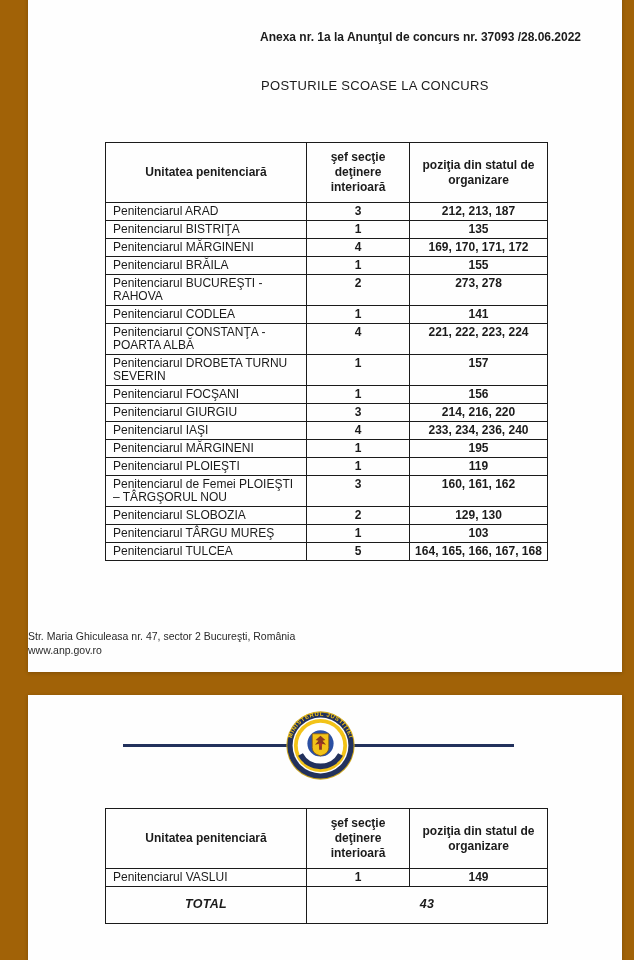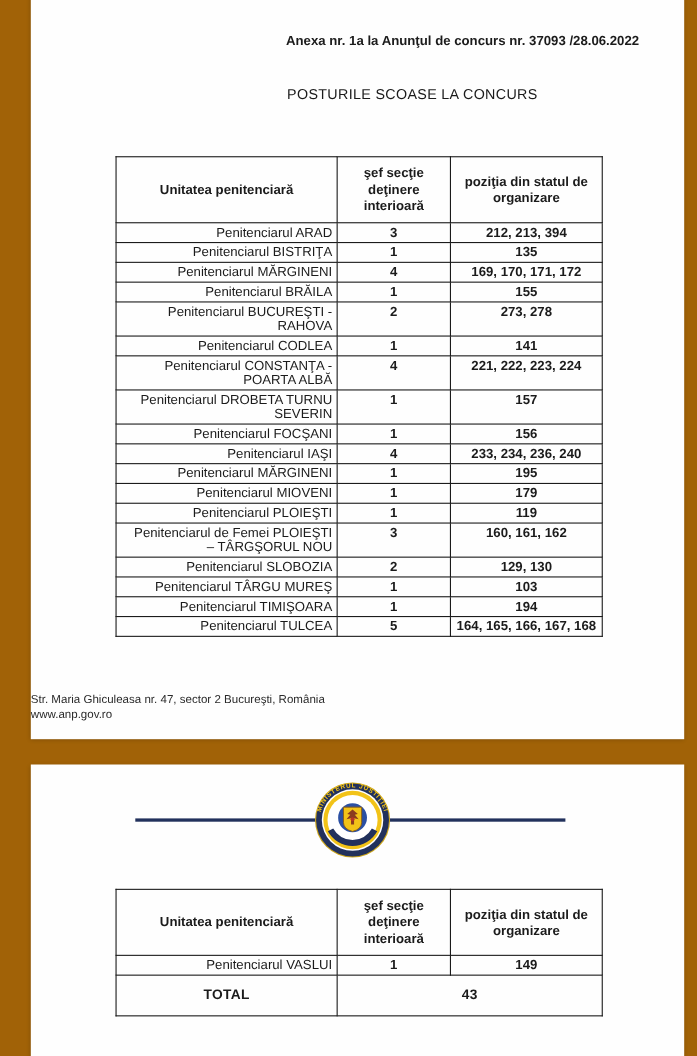--- a/index.html
+++ b/index.html
@@ -35,24 +35,24 @@
   .doc-table col.c2 { width:103px; }
   .doc-table col.c3 { width:138px; }
   .doc-table th, .doc-table td { border:1.5px solid #1b1b1b; }
   .doc-table thead th {
     font-size:12px; font-weight:700; text-align:center; vertical-align:middle;
     padding:7px 8px; line-height:15px;
   }
   .doc-table tbody td {
     font-size:12px; vertical-align:top; line-height:13.5px; padding:1.5px 4px;
   }
-  .doc-table td.unit { text-align:right; padding-left:7px; font-weight:400; height:18px; }
+  .doc-table td.unit { text-align:left; padding-left:7px; font-weight:400; height:18px; }
   .doc-table td.num  { text-align:center; font-weight:700; }
   .t2 tr.total-row td { height:37px; vertical-align:middle; font-weight:700;
-    text-align:center; font-size:12.5px; letter-spacing:0.3px; }
+    text-align:center; font-size:12.5px; letter-spacing:0.3px;font-style:italic; }
 
   .footer {
     position:absolute; top:633px; left:0; width:100%;
     text-align:left; font-size:10.5px; line-height:14px; color:#2a2a2a;
   }
 
   .rule {
     position:absolute; top:49px; left:95px; width:391px; height:3px;
     background:#22315c;
   }
@@ -80,21 +80,21 @@
           <th>Unitatea penitenciară</th>
           <th>şef secţie deţinere interioară</th>
           <th>poziţia din statul de organizare</th>
         </tr>
       </thead>
       <tbody>
 
           <tr>
             <td class="unit">Penitenciarul ARAD</td>
             <td class="num">3</td>
-            <td class="num">212, 213, 394</td>
+            <td class="num">212, 213, 187</td>
           </tr>
 
           <tr>
             <td class="unit">Penitenciarul BISTRIŢA</td>
             <td class="num">1</td>
             <td class="num">135</td>
           </tr>
 
           <tr>
             <td class="unit">Penitenciarul MĂRGINENI</td>
@@ -132,38 +132,38 @@
             <td class="num">157</td>
           </tr>
 
           <tr>
             <td class="unit">Penitenciarul FOCŞANI</td>
             <td class="num">1</td>
             <td class="num">156</td>
           </tr>
 
 
+          <tr>
+            <td class="unit">Penitenciarul GIURGIU</td>
+            <td class="num">3</td>
+            <td class="num">214, 216, 220</td>
+          </tr>
 
           <tr>
             <td class="unit">Penitenciarul IAŞI</td>
             <td class="num">4</td>
             <td class="num">233, 234, 236, 240</td>
           </tr>
 
           <tr>
             <td class="unit">Penitenciarul MĂRGINENI</td>
             <td class="num">1</td>
             <td class="num">195</td>
           </tr>
 
-          <tr>
-            <td class="unit">Penitenciarul MIOVENI</td>
-            <td class="num">1</td>
-            <td class="num">179</td>
-          </tr>
 
           <tr>
             <td class="unit">Penitenciarul PLOIEŞTI</td>
             <td class="num">1</td>
             <td class="num">119</td>
           </tr>
 
           <tr>
             <td class="unit">Penitenciarul de Femei PLOIEŞTI – TÂRGŞORUL NOU</td>
             <td class="num">3</td>
@@ -175,25 +175,20 @@
             <td class="num">2</td>
             <td class="num">129, 130</td>
           </tr>
 
           <tr>
             <td class="unit">Penitenciarul TÂRGU MUREŞ</td>
             <td class="num">1</td>
             <td class="num">103</td>
           </tr>
 
-          <tr>
-            <td class="unit">Penitenciarul TIMIŞOARA</td>
-            <td class="num">1</td>
-            <td class="num">194</td>
-          </tr>
 
           <tr>
             <td class="unit">Penitenciarul TULCEA</td>
             <td class="num">5</td>
             <td class="num">164, 165, 166, 167, 168</td>
           </tr>
         </tbody>
     </table>
 
     <div class="footer">

